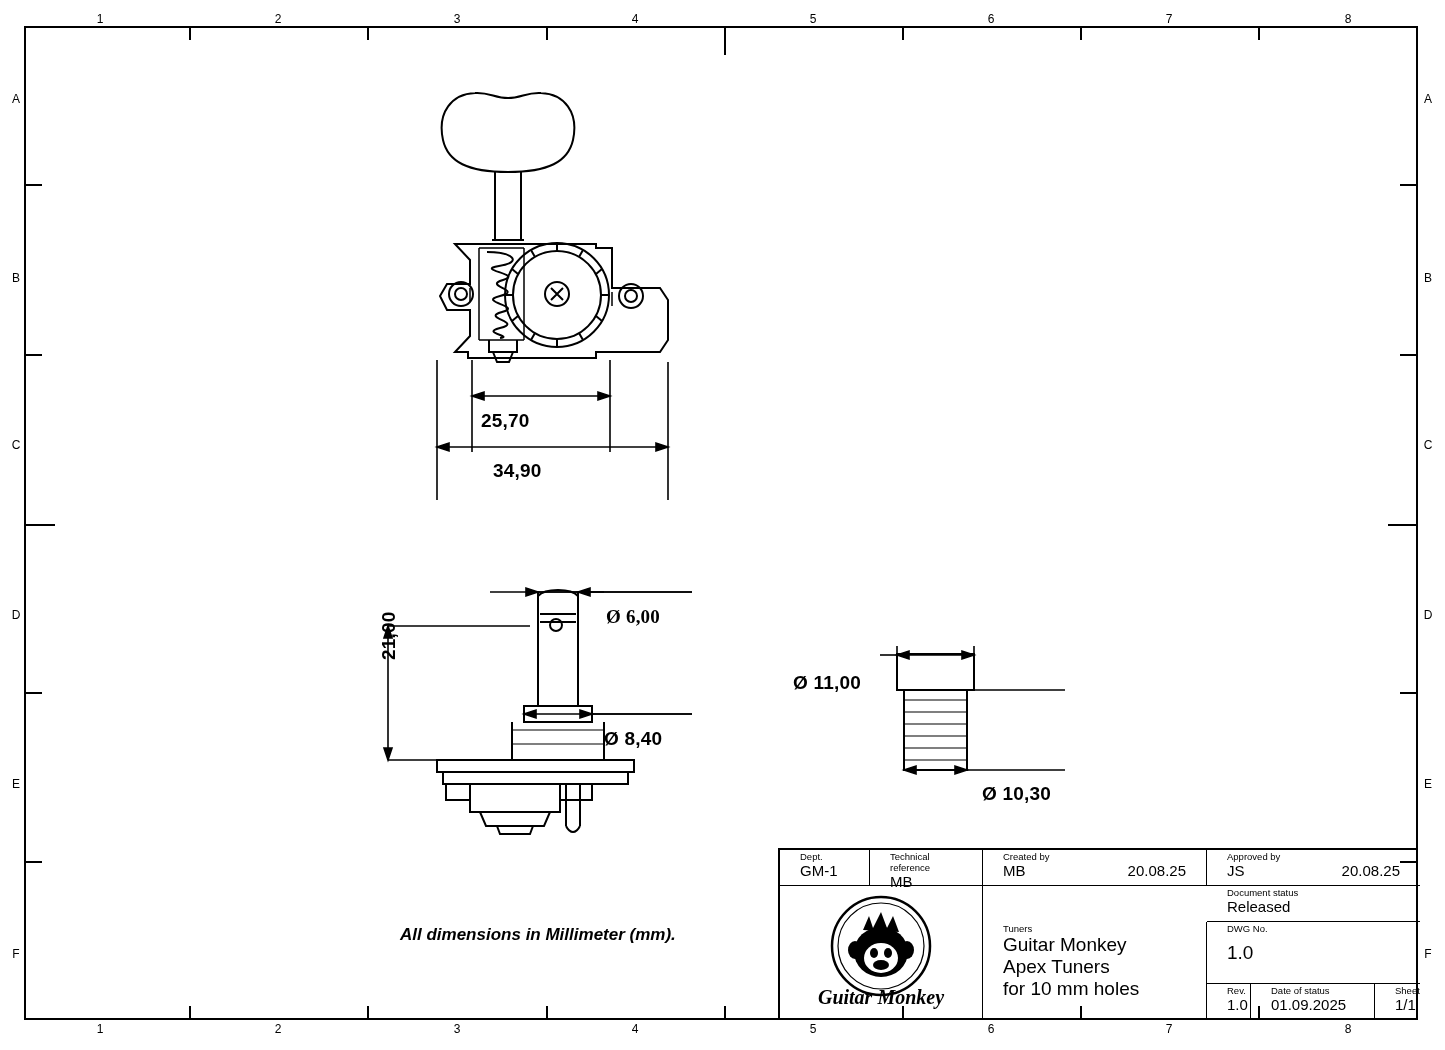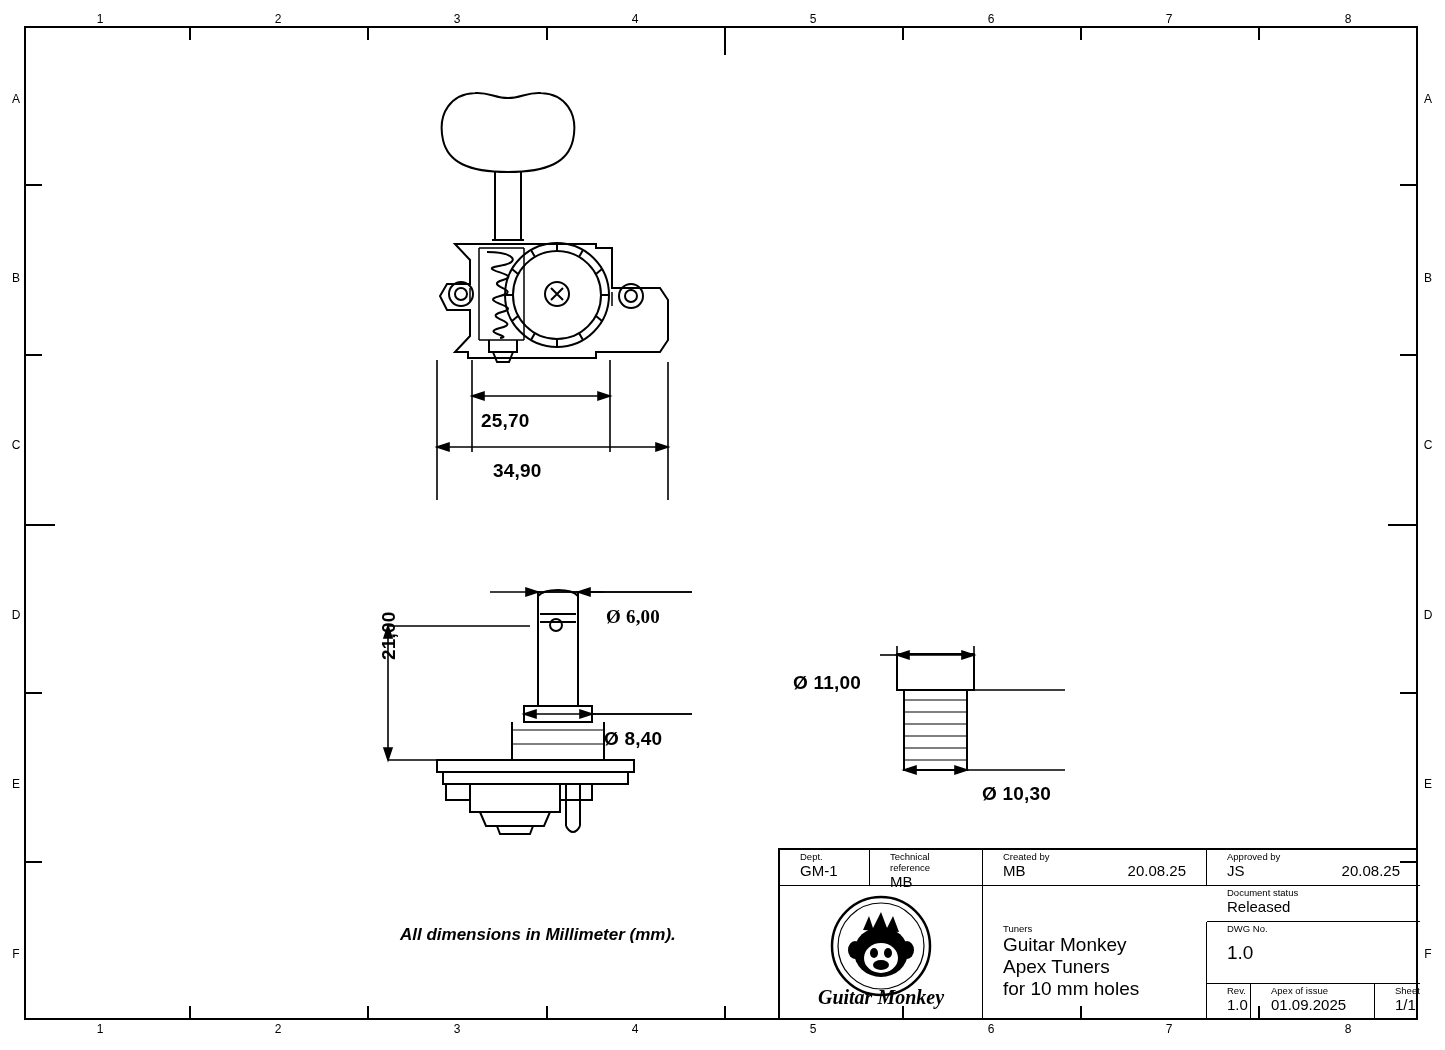--- a/index.html
+++ b/index.html
@@ -272,21 +272,21 @@
     <div class="cell nb-r" style="left:427px;top:72px;width:213px;height:62px;">
       <span class="lbl">DWG No.</span>
       <span class="val big ctr" style="margin-top:8px;">1.0</span>
     </div>
 
     <div class="cell nb-b" style="left:427px;top:134px;width:44px;height:36px;">
       <span class="lbl">Rev.</span>
       <span class="val">1.0</span>
     </div>
     <div class="cell nb-b" style="left:471px;top:134px;width:124px;height:36px;">
-      <span class="lbl">Apex of issue</span>
+      <span class="lbl">Date of status</span>
       <span class="val">01.09.2025</span>
     </div>
     <div class="cell nb-b nb-r" style="left:595px;top:134px;width:45px;height:36px;">
       <span class="lbl ctr">Sheet</span>
       <span class="val ctr">1/1</span>
     </div>
   </div>
 
 </div>
 

